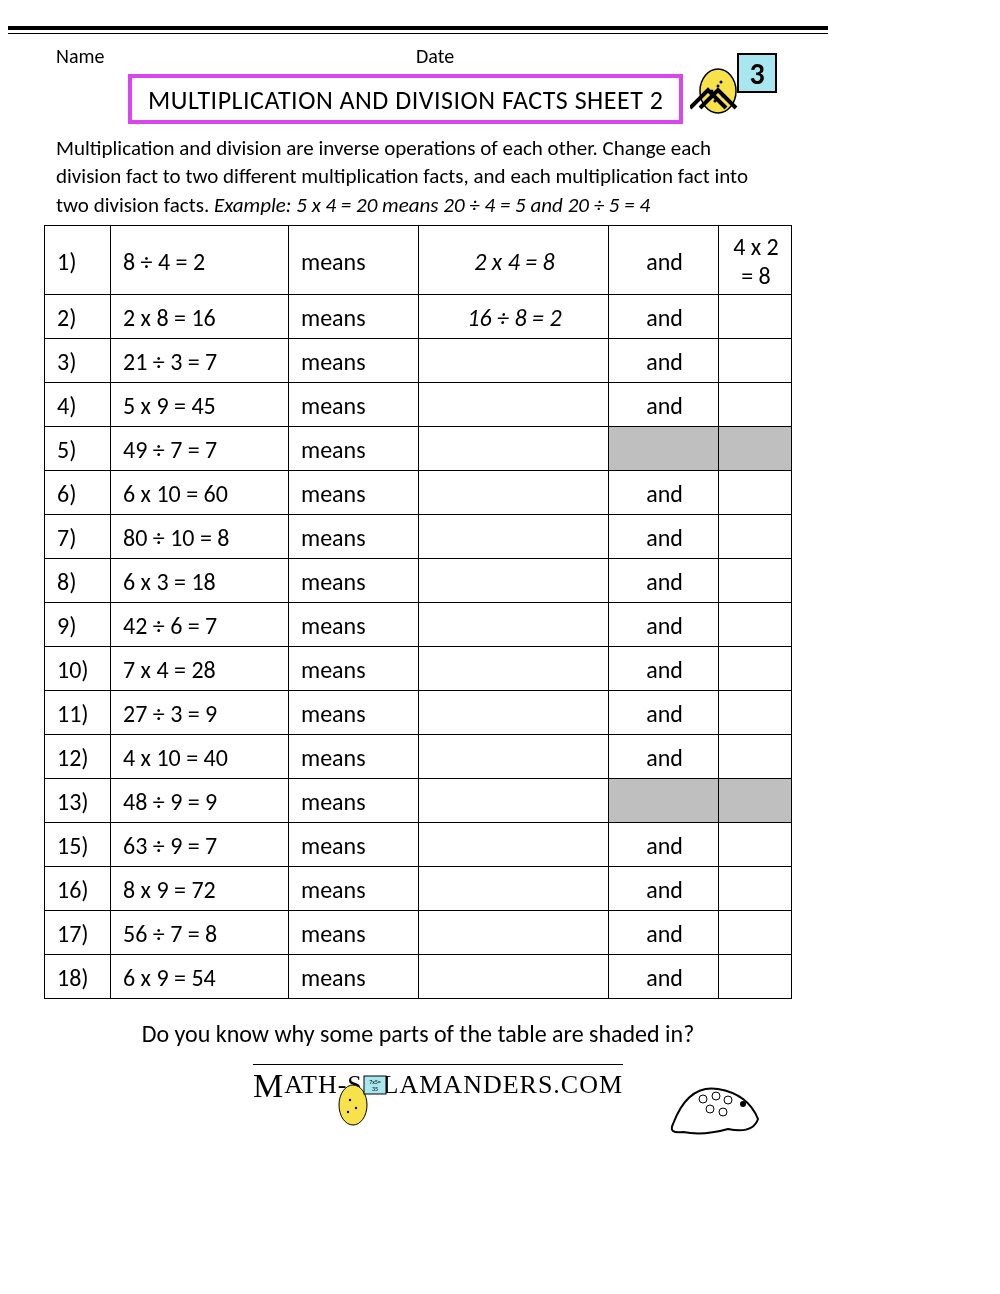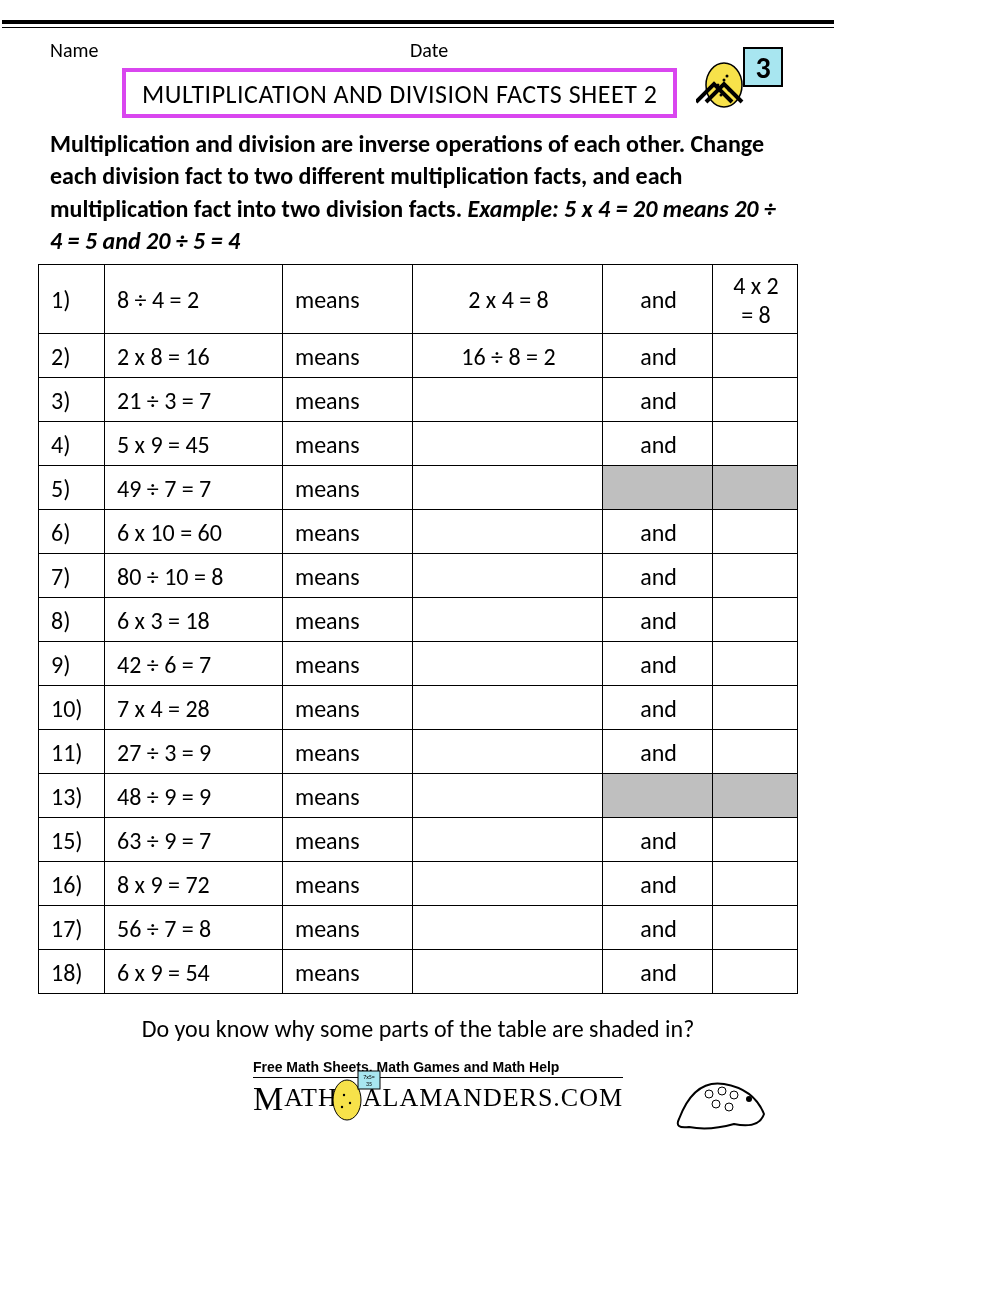--- a/index.html
+++ b/index.html
@@ -5,21 +5,21 @@
   * { box-sizing: border-box; }
   body {
     margin: 0;
     padding: 0;
     background: #fff;
     font-family: Calibri, Arial, sans-serif;
     width: 1000px;
   }
   .page {
     width: 836px;
-    padding: 2px;
+    padding: 8px;
   }
   .rule-top {
     border-top: 4px solid #000;
     border-bottom: 1px solid #000;
     height: 8px;
     margin: 18px 0 10px 0;
   }
   .meta-row {
     display: flex;
     padding: 0 48px;
@@ -43,42 +43,41 @@
   }
   .badge {
     position: absolute;
     right: 48px;
     top: -28px;
     width: 90px;
     height: 70px;
   }
   .instructions {
     padding: 0 48px;
-    font-size: 24px;
+    font-size: 21px;
     line-height: 1.35;
     margin-bottom: 6px;
-    font-weight: bold;
   }
   .instructions .example { font-style: italic; }
   table.worksheet {
     border-collapse: collapse;
     width: calc(100% - 72px);
     margin: 0 36px;
     font-size: 24px;
   }
   table.worksheet td {
     border: 1px solid #000;
     padding: 6px 10px 4px 12px;
     height: 44px;
     vertical-align: middle;
   }
   td.col-num { width: 66px; text-align: left; }
   td.col-fact { width: 178px; text-align: left; }
   td.col-means { width: 130px; text-align: left; }
-  td.col-ans { width: 190px; text-align: center; }
+  td.col-ans { width: 190px; text-align: center; font-style: italic; }
   td.col-and { width: 110px; text-align: center; }
   td.col-ans2 { text-align: center; }
   td.shaded { background: #bfbfbf; }
   .bottom-q {
     text-align: center;
     font-size: 24px;
     margin: 20px 0 16px 0;
   }
   .footer {
     position: relative;
@@ -230,20 +229,28 @@
         </tr>
         <tr>
           <td class="col-num">11)</td>
           <td class="col-fact">27 ÷ 3 = 9</td>
           <td class="col-means">means</td>
           <td class="col-ans"></td>
           <td class="col-and">and</td>
           <td class="col-ans2"></td>
         </tr>
         <tr>
+          <td class="col-num">12)</td>
+          <td class="col-fact">4 x 10 = 40</td>
+          <td class="col-means">means</td>
+          <td class="col-ans"></td>
+          <td class="col-and">and</td>
+          <td class="col-ans2"></td>
+        </tr>
+        <tr>
           <td class="col-num">13)</td>
           <td class="col-fact">48 ÷ 9 = 9</td>
           <td class="col-means">means</td>
           <td class="col-ans"></td>
           <td class="col-and shaded"></td>
           <td class="col-ans2 shaded"></td>
         </tr>
         <tr>
           <td class="col-num">15)</td>
           <td class="col-fact">63 ÷ 9 = 7</td>
@@ -285,21 +292,20 @@
     <svg class="footer-sal-left" viewBox="0 0 60 60">
       <ellipse cx="25" cy="35" rx="14" ry="20" fill="#f7e24a" stroke="#000"></ellipse>
       <circle cx="22" cy="30" r="1.2" fill="#000"></circle>
         <circle cx="28" cy="38" r="1.2" fill="#000"></circle>
       <circle cx="20" cy="42" r="1.2" fill="#000"></circle>
       <rect x="36" y="6" width="22" height="18" fill="#a8e6f0" stroke="#000"></rect>
       <text x="47" y="14" font-size="6" text-anchor="middle">7x5=</text>
       <text x="47" y="21" font-size="6" text-anchor="middle">35</text>
     </svg>
     <div style="display:inline-block; text-align:left; vertical-align:top; margin-left:40px;">
-      <div class="footer-tag">Free Math Sheets, Math Games and Math Help</div>
       <div class="footer-brand">
         <span style="font-size:34px; vertical-align:-4px;">M</span><span>ATH-SALAMANDERS.COM</span>
       </div>
     </div>
     <svg class="footer-sal" viewBox="0 0 110 80">
       <path d="M 15 60 Q 30 20 60 25 Q 90 30 100 55 Q 95 70 70 65 Q 45 72 25 68 Q 10 70 15 60 Z" fill="none" stroke="#000" stroke-width="2"></path>
       <circle cx="45" cy="35" r="4" fill="none" stroke="#000"></circle>
       <circle cx="58" cy="32" r="4" fill="none" stroke="#000"></circle>
       <circle cx="70" cy="36" r="4" fill="none" stroke="#000"></circle>
       <circle cx="52" cy="45" r="4" fill="none" stroke="#000"></circle>

